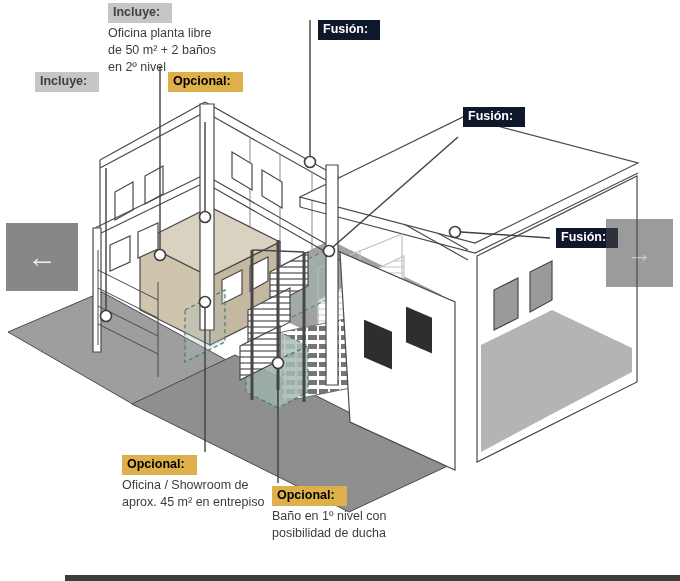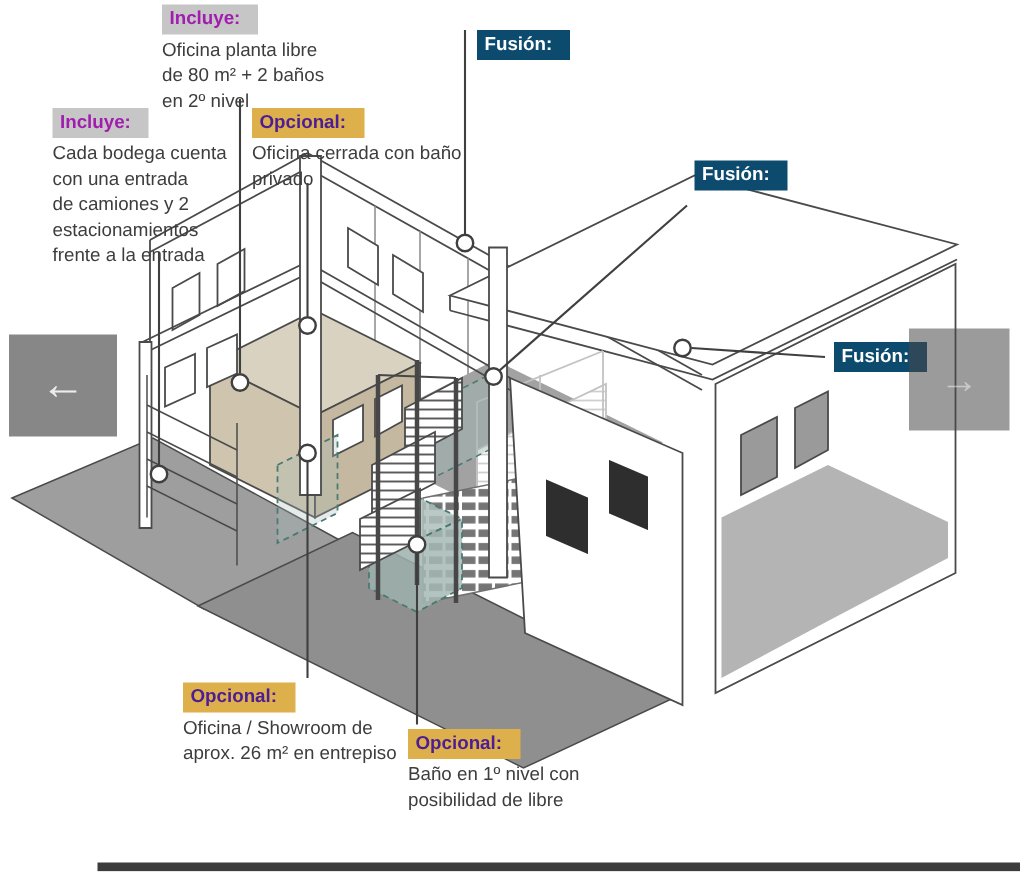--- a/index.html
+++ b/index.html
@@ -1,23 +1,23 @@
 <!DOCTYPE html>
 <html><head>
 <meta charset="utf-8">
 <style>
   html,body{margin:0;padding:0;background:#fff;}
   #stage{position:relative;width:680px;height:581px;background:#ffffff;overflow:hidden;
          font-family:"Liberation Sans", sans-serif;color:#3d3d3d;}
   #diagram-svg{position:absolute;left:0;top:0;z-index:1;}
   .callout{position:absolute;z-index:2;font-size:12.5px;line-height:1.36;}
   .callout .hdr{display:inline-block;padding:1px 12px 2px 5px;font-weight:700;margin-bottom:2px;}
-  .hdr-incluye{background:#c6c6c6;color:#a21caf;}
-  .hdr-opcional{background:#ddb04c;color:#4c1d95;}
-  .hdr-fusion{background:#0c4a6e;color:#ffffff;}
+  .hdr-incluye{background:#c6c6c6;color:#404040;}
+  .hdr-opcional{background:#ddb04c;color:#000000;}
+  .hdr-fusion{background:#0f172a;color:#ffffff;}
   .callout .body{white-space:pre-line;color:#3d3d3d;}
   .navbtn{position:absolute;display:flex;align-items:center;justify-content:center;
           border:none;cursor:pointer;}
   #nav-left{left:6px;top:223px;width:72px;height:68px;background:#878787;z-index:4;}
   #nav-left .arrow{color:#ededed;font-size:30px;line-height:1;}
   #nav-right{left:606px;top:219px;width:67px;height:68px;background:rgba(72,72,72,0.55);z-index:5;}
   #nav-right .arrow{color:rgba(255,255,255,0.45);font-size:26px;line-height:1;}
   #scrubber{position:absolute;left:65px;top:575px;width:615px;height:6px;background:#3c3c3c;z-index:6;}
 </style>
 </head>
@@ -158,61 +158,54 @@
         <circle cx="455" cy="232" r="5.5"></circle>
         <circle cx="205" cy="302" r="5.5"></circle>
         <circle cx="278" cy="363" r="5.5"></circle>
       </g>
     </g>
   </svg>
 
   <div class="callout" style="left:108px;top:3px;width:140px;">
     <span class="hdr hdr-incluye">Incluye:</span>
     <div class="body">Oficina planta libre
-de 80 m² + 2 baños
+de 50 m² + 2 baños
 en 2º nivel</div>
   </div>
 
   <div class="callout" style="left:35px;top:72px;width:135px;">
     <span class="hdr hdr-incluye">Incluye:</span>
-    <div class="body">Cada bodega cuenta
-con una entrada
-de camiones y 2
-estacionamientos
-frente a la entrada</div>
   </div>
 
   <div class="callout" style="left:168px;top:72px;width:165px;">
     <span class="hdr hdr-opcional">Opcional:</span>
-    <div class="body">Oficina cerrada con baño
-privado</div>
   </div>
 
   <div class="callout" style="left:318px;top:20px;width:270px;">
     <span class="hdr hdr-fusion">Fusión:</span>
   </div>
 
   <div class="callout" style="left:463px;top:107px;width:215px;">
     <span class="hdr hdr-fusion">Fusión:</span>
   </div>
 
   <div class="callout" style="left:556px;top:228px;width:122px;">
     <span class="hdr hdr-fusion">Fusión:</span>
   </div>
 
   <div class="callout" style="left:122px;top:455px;width:170px;">
     <span class="hdr hdr-opcional">Opcional:</span>
     <div class="body">Oficina / Showroom de
-aprox. 26 m² en entrepiso</div>
+aprox. 45 m² en entrepiso</div>
   </div>
 
   <div class="callout" style="left:272px;top:486px;width:150px;">
     <span class="hdr hdr-opcional">Opcional:</span>
     <div class="body">Baño en 1º nivel con
-posibilidad de libre</div>
+posibilidad de ducha</div>
   </div>
 
   <button id="nav-left" class="navbtn">
     <span class="arrow">←</span>
   </button>
   <button id="nav-right" class="navbtn">
     <span class="arrow">→</span>
   </button>
 
   <div id="scrubber"></div>

